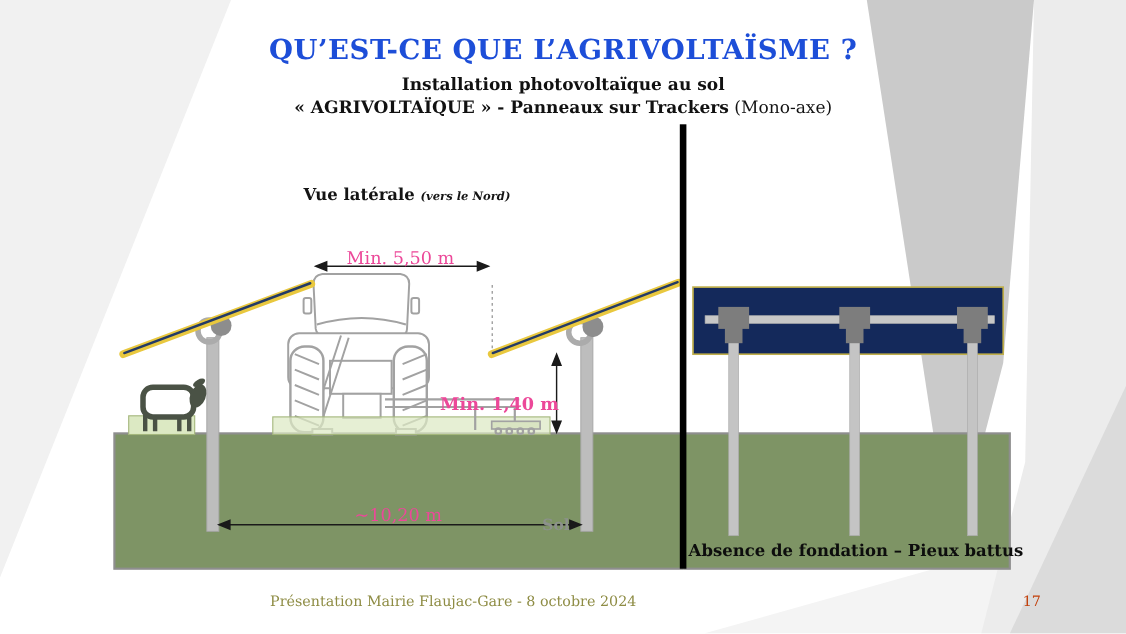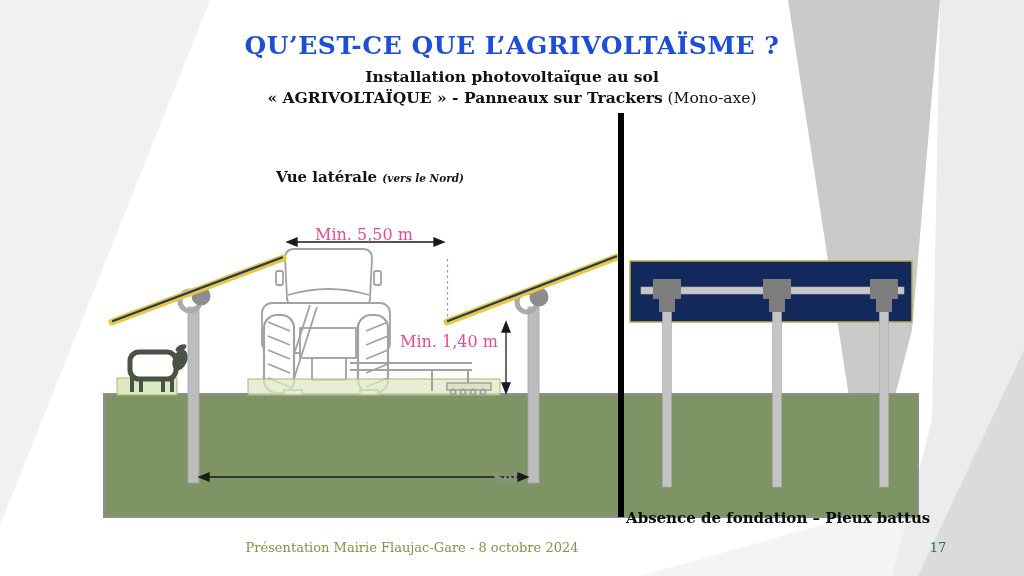--- a/index.html
+++ b/index.html
@@ -23,34 +23,34 @@
     text-align:center;
     font-size:15.5px;line-height:21px;color:#111;
   }
   .subtitle .b{font-weight:bold;}
   .view-label{font-size:15px;font-weight:bold;color:#141414;text-align:center;}
   .view-label .note{font-size:10.5px;font-style:italic;font-weight:bold;}
   .view-label-left{left:150px;top:168px;width:440px;}
   .view-label-right{left:590px;top:170px;width:360px;}
   .dim{font-size:16px;color:#ec4899;white-space:nowrap;}
   .dim-width{left:285px;top:225px;width:158px;text-align:center;}
-  .dim-height{left:400px;top:332px;width:98px;text-align:left;}
+  .dim-height{left:400px;top:358px;width:98px;text-align:left;font-weight:bold;}
   .dim-span{left:212px;top:459px;width:300px;text-align:center;}
   .sol-label{left:493px;top:470px;font-size:14px;font-weight:bold;color:#8c918c;}
   .absence-label{
     left:626px;top:491px;width:292px;text-align:right;
-    font-size:15px;font-weight:bold;color:#0d0d0d;white-space:nowrap;margin-top:18px;
+    font-size:15px;font-weight:bold;color:#0d0d0d;white-space:nowrap;
   }
   .footer{
     left:0;top:540px;width:824px;text-align:center;
     font-size:13px;color:#8e8c44;
   }
   .page-number{
     left:918px;top:540px;width:40px;text-align:center;
-    font-size:13px;color:#15803d;
+    font-size:13px;color:#c2410c;
   }
 </style>
 </head>
 <body>
 
 <div class="slide">
 
   <svg class="bg-svg" viewBox="0 0 1024 576">
     <polygon points="0,0 210,0 0,525" fill="#f1f1f1"></polygon>
     <polygon points="640,576 1024,468 1024,576" fill="#f4f4f4"></polygon>
@@ -167,20 +167,21 @@
   </div>
 
   <div class="abs subtitle">
     <div class="b">Installation photovoltaïque au sol</div>
     <div><span class="b">« AGRIVOLTAÏQUE » - Panneaux sur Trackers</span><span> (Mono-axe)</span></div>
   </div>
 
 
   <div class="abs dim dim-width">Min. 5,50 m</div>
   <div class="abs dim dim-height">Min. 1,40 m</div>
+  <div class="abs dim dim-span">~10,20 m</div>
 
   <div class="abs sol-label">Sol</div>
 
   <div class="abs absence-label">Absence de fondation – Pieux battus</div>
 
   <div class="abs footer">Présentation Mairie Flaujac-Gare - 8 octobre 2024</div>
   <div class="abs page-number">17</div>
 
 </div>
 

